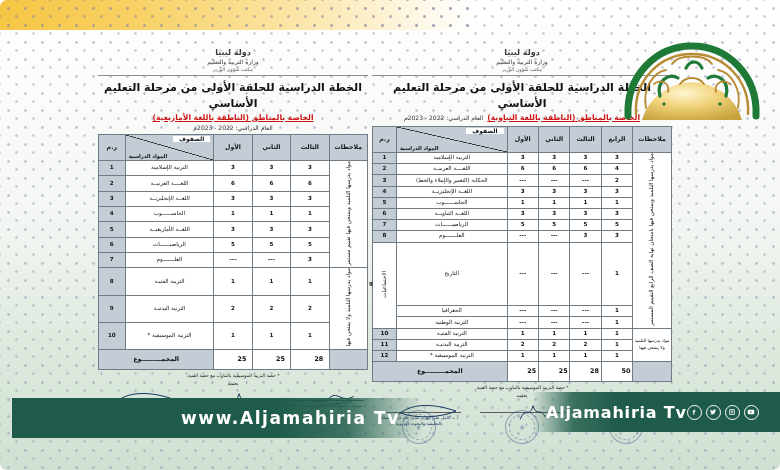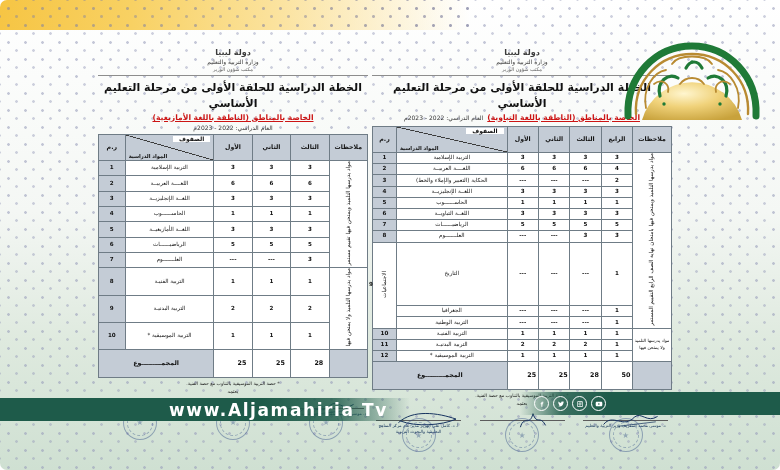--- a/index.html
+++ b/index.html
@@ -67,21 +67,21 @@
   td.num  { background:#c4ccd6; font-weight:700; font-size:6.4px; }
   td.subj { text-align:center; font-size:5.3px; letter-spacing:.2px; background:#fff; }
   td.val  { font-weight:700; font-size:6.6px; background:#fff; }
   td.notes { background:#fff; font-size:4.4px; color:#1a1a1a; }
   .vtext {
     writing-mode: vertical-rl; transform: rotate(180deg);
     white-space: nowrap; line-height: 1.35; letter-spacing:.2px;
     display:inline-block;
   }
   .notes-stack { font-size:4.4px; line-height:1.55; }
-  tr.total td { background:#c4ccd6; font-weight:700; font-size:6.4px; height:28px; }
+  tr.total td { background:#c4ccd6; font-weight:700; font-size:6.4px; height:20px; }
   tr.total td.val { background:#fff;padding-left:18px; }
   tr.sep td { border-top: 1.6px solid #1b1b1b; }
   .corner {
     position: relative; background:#c4ccd6;
   }
   .corner .cl-top { position:absolute; top:1px; right:3px; font-size:6px; font-weight:700; background:#fff; padding:0 6px; }
   .corner .cl-bot { position:absolute; bottom:1px; left:3px; font-size:5.2px; font-weight:700; }
   .corner .slash {
     position:absolute; inset:0;
     background: linear-gradient(to bottom left, transparent calc(50% - 0.5px), #3a3a3a calc(50% - 0.4px), #3a3a3a calc(50% + 0.4px), transparent calc(50% + 0.5px));
@@ -110,21 +110,21 @@
     border:0.7px dashed rgba(40,70,130,.5);
   }
   .stamp::after {
     content:"★"; position:absolute; inset:0; display:flex; align-items:center; justify-content:center;
     font-size:8px; color:rgba(40,70,130,.5);
   }
 
   
   #logo { position:absolute; right: 8px; top: 24px; width: 160px; height: 110px; }
   .band {
-    position:absolute; height:23px; display:flex; align-items:center;
+    position:absolute; height:40px; display:flex; align-items:center;margin-left:12px;
   }
   #band-left {
     left:0; top:398px; width:410px;
     background: linear-gradient(90deg, #1e5b4a 0%, #1e5b4a 64%, rgba(30,91,74,0.82) 82%, rgba(30,91,74,0) 100%);
     padding-right: 22px;
   }
   #band-right {
     left:520px; top:392px; width:260px;
     background: linear-gradient(90deg, rgba(30,91,74,0) 0%, rgba(30,91,74,0.85) 16%, #1e5b4a 34%, #1e5b4a 100%);
     justify-content:flex-end; padding-left: 14px;
@@ -567,15 +567,16 @@
         <svg viewBox="0 0 24 24">
             <path d="M7.5 3h9A4.5 4.5 0 0 1 21 7.5v9A4.5 4.5 0 0 1 16.5 21h-9A4.5 4.5 0 0 1 3 16.5v-9A4.5 4.5 0 0 1 7.5 3zm0 2A2.5 2.5 0 0 0 5 7.5v9A2.5 2.5 0 0 0 7.5 19h9a2.5 2.5 0 0 0 2.5-2.5v-9A2.5 2.5 0 0 0 16.5 5zM12 7.6a4.4 4.4 0 1 1 0 8.8 4.4 4.4 0 0 1 0-8.8zm0 2a2.4 2.4 0 1 0 0 4.8 2.4 2.4 0 0 0 0-4.8zm4.8-2.9a1 1 0 1 1 0 2 1 1 0 0 1 0-2z"></path>
           </svg>
       </span>
       <span class="sicon">
         <svg viewBox="0 0 24 24">
             <path d="M21.6 7.2a2.6 2.6 0 0 0-1.8-1.8C18.2 5 12 5 12 5s-6.2 0-7.8.4A2.6 2.6 0 0 0 2.4 7.2 27 27 0 0 0 2 12a27 27 0 0 0 .4 4.8 2.6 2.6 0 0 0 1.8 1.8C5.8 19 12 19 12 19s6.2 0 7.8-.4a2.6 2.6 0 0 0 1.8-1.8A27 27 0 0 0 22 12a27 27 0 0 0-.4-4.8zM10 15V9l5.2 3z"></path>
           </svg>
       </span>
     </div>
+    <span id="brand-text">Aljamahiria Tv</span>
   </div>
 
 </div>
 
 </body></html>

